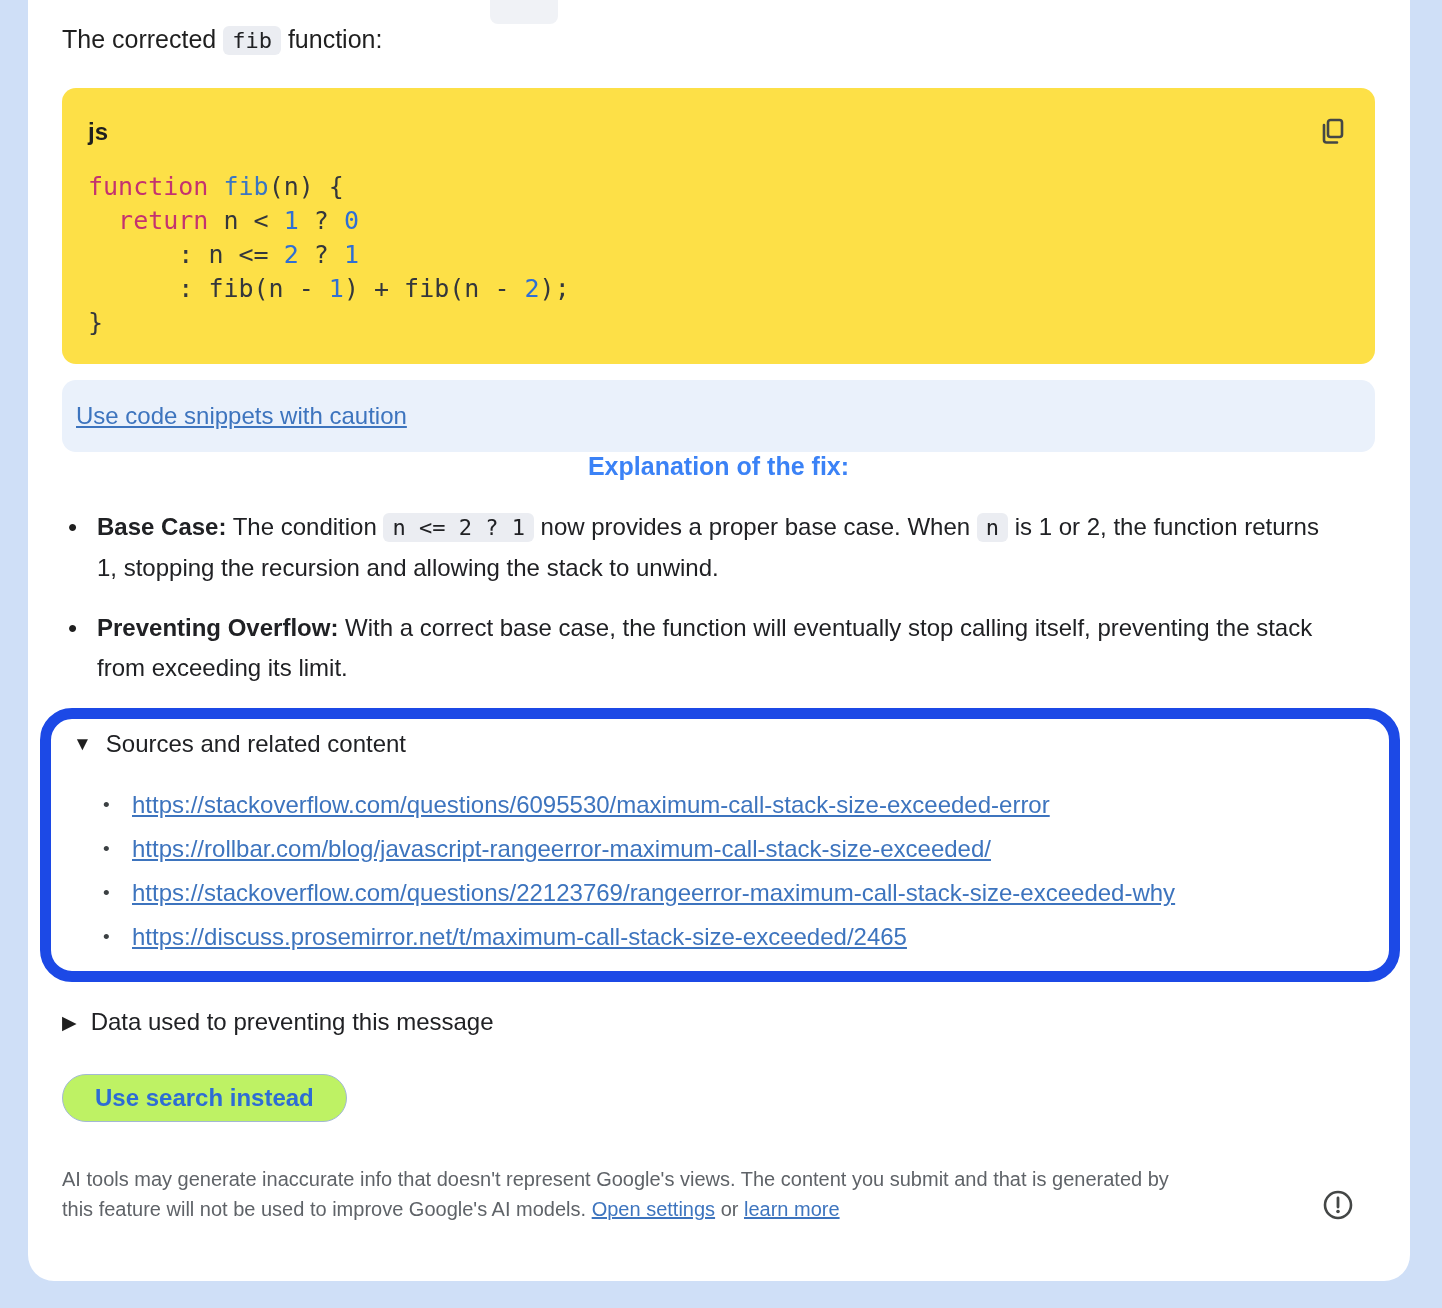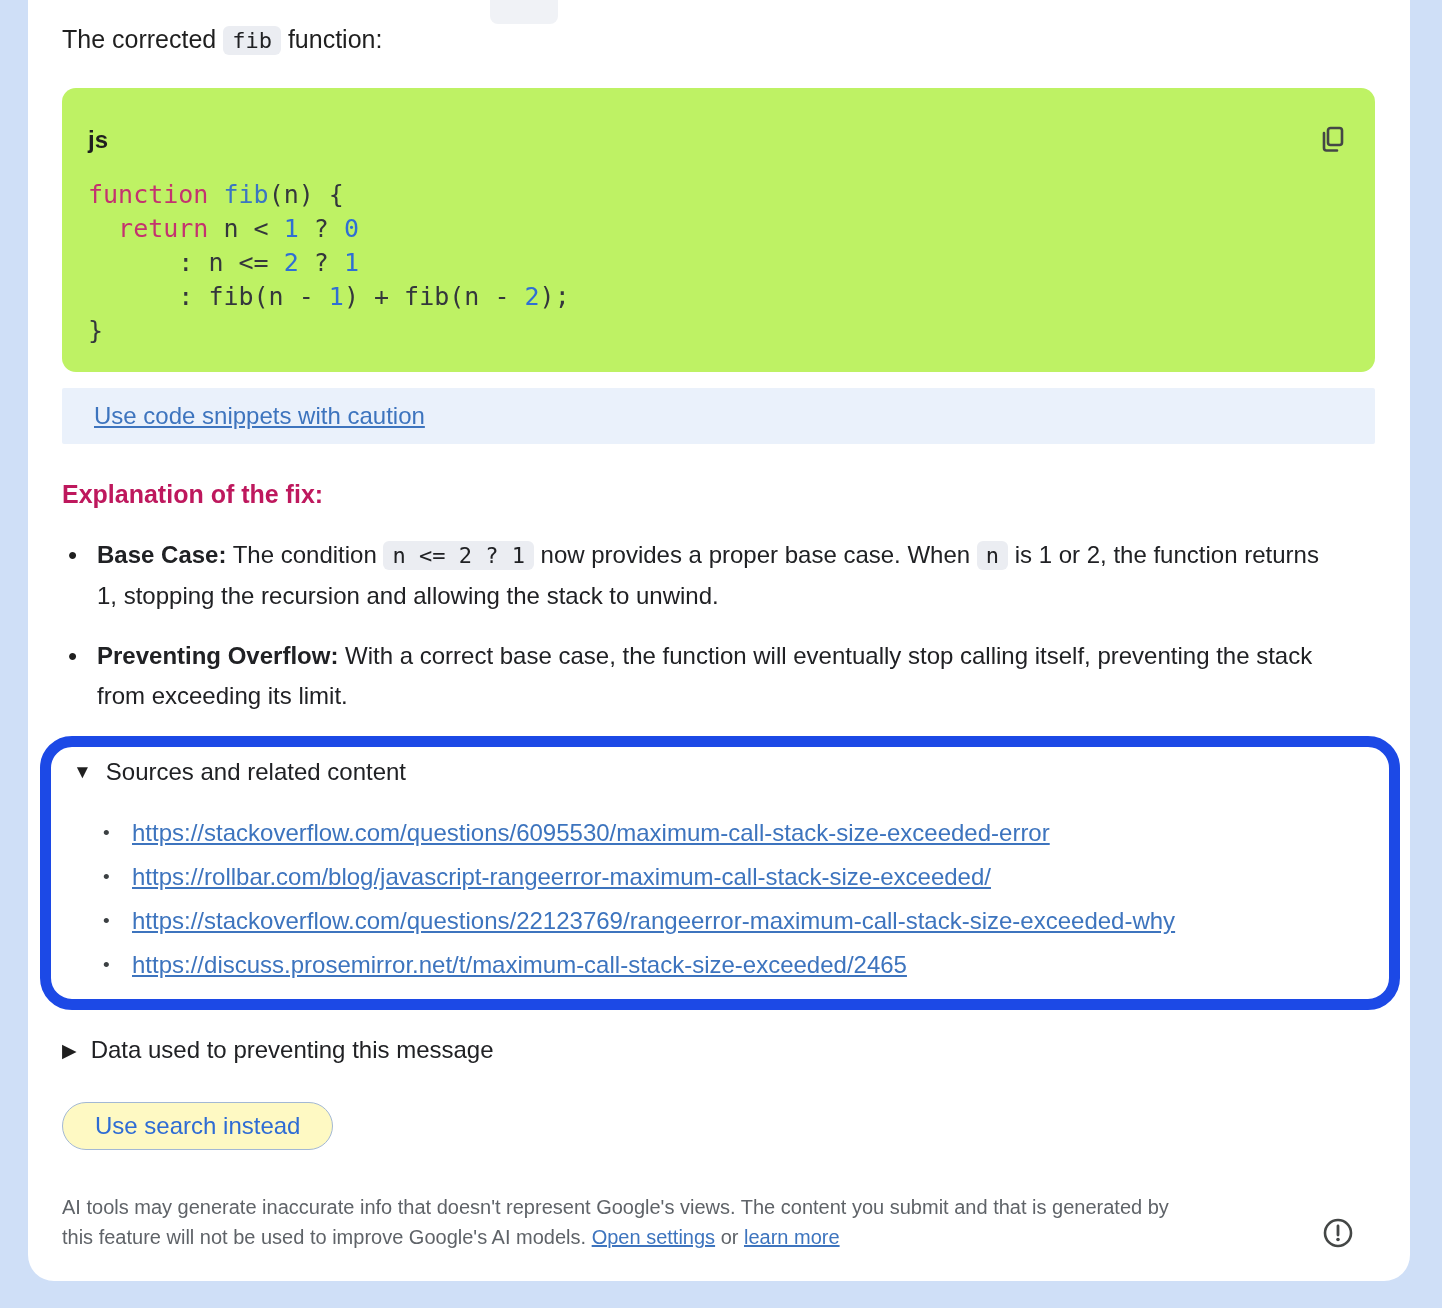--- a/index.html
+++ b/index.html
@@ -30,71 +30,72 @@
     font-size:22px;
     background:#ebedf2;
     border-radius:6px;
     padding:2px 9px;
     color:#202124;
     font-weight:inherit;
     white-space:pre;
   }
   .code-block {
     margin-top:30px;
-    background:#bef264;
+    background:#fde047;
     border-radius:14px;
-    padding:36px 26px 24px 26px;
+    padding:28px 26px 24px 26px;
   }
   .code-header { display:flex; justify-content:space-between; align-items:center; height:32px; }
   .code-lang { font-size:24px; font-weight:bold; color:#1f1f1f; }
   .copy-btn { background:none; border:none; cursor:pointer; padding:0; line-height:0; }
   .code { margin-top:22px; font-family:"DejaVu Sans Mono", monospace; font-size:25px; line-height:34px; color:#34373c; }
   .code-line { white-space:pre; }
   .tok-kw { color:#c4326f; }
   .tok-fn { color:#3a76c2; }
   .tok-num { color:#2f6fd4; }
   .tok-pl { color:#34373c; }
   .caution-bar {
     margin-top:16px;
     background:#eaf1fb;
-    border-radius:2px;
-    height:56px;
+    border-radius:14px;
+    height:72px;
     display:flex; align-items:center;
-    padding-left:32px;
+    padding-left:14px;
   }
   a { color:#3d74be; text-decoration:underline; cursor:pointer; }
   .caution-link { font-size:24px; }
-  .section-heading { margin-top:36px; font-size:25px; font-weight:bold; color:#be185d; }
+  .section-heading { font-size:25px; font-weight:bold; color:#3b82f6;text-align:center; }
   .bullets { margin-top:26px; list-style:none; }
   .bullet { position:relative; padding-left:35px; font-size:24px; line-height:40px; margin-bottom:20px; max-width:1280px; }
   .bullet::before { content:"•"; position:absolute; left:6px; top:0; font-size:26px; color:#1f1f1f; }
   .sources-box {
     margin:14px -25px 0 -22px;
     border:11px solid #1c49e6;
     border-radius:32px;
     padding:8px 20px 12px 22px;
   }
   .sources-header { display:flex; align-items:center; font-size:24px; color:#202124; line-height:34px; cursor:pointer; }
   .tri { font-size:19px; margin-right:14px; color:#1f1f1f; }
   .sources-list { list-style:none; margin-top:22px; padding-left:59px; }
   .sources-list li { position:relative; font-size:24px; line-height:44px; }
   .sources-list li::before { content:"•"; position:absolute; left:-29px; top:0; font-size:19px; color:#3c4043; }
   .source-link { word-break:break-word; }
   .data-used { margin-top:26px; display:flex; align-items:center; font-size:24px; cursor:pointer; }
   .pill {
     margin-top:38px;
-    background:#fef9c3;
+    background:#bef264;
     border:1.5px solid #a3b8d4;
     border-radius:26px;
     height:48px;
     padding:0 32px;
     font-size:24px;
     font-family:"Liberation Sans", sans-serif;
     color:#2e6cd4;
     cursor:pointer;
+    font-weight:bold;
   }
   .footer { margin-top:42px; display:flex; justify-content:space-between; }
   .footer-text { font-size:20px; line-height:30px; color:#5f6368; max-width:1110px; }
   .info { margin-top:24px; margin-right:20px; line-height:0; cursor:pointer; }
 </style>
 </head>
 <body>
 
 <div class="page">
   <div class="card">

